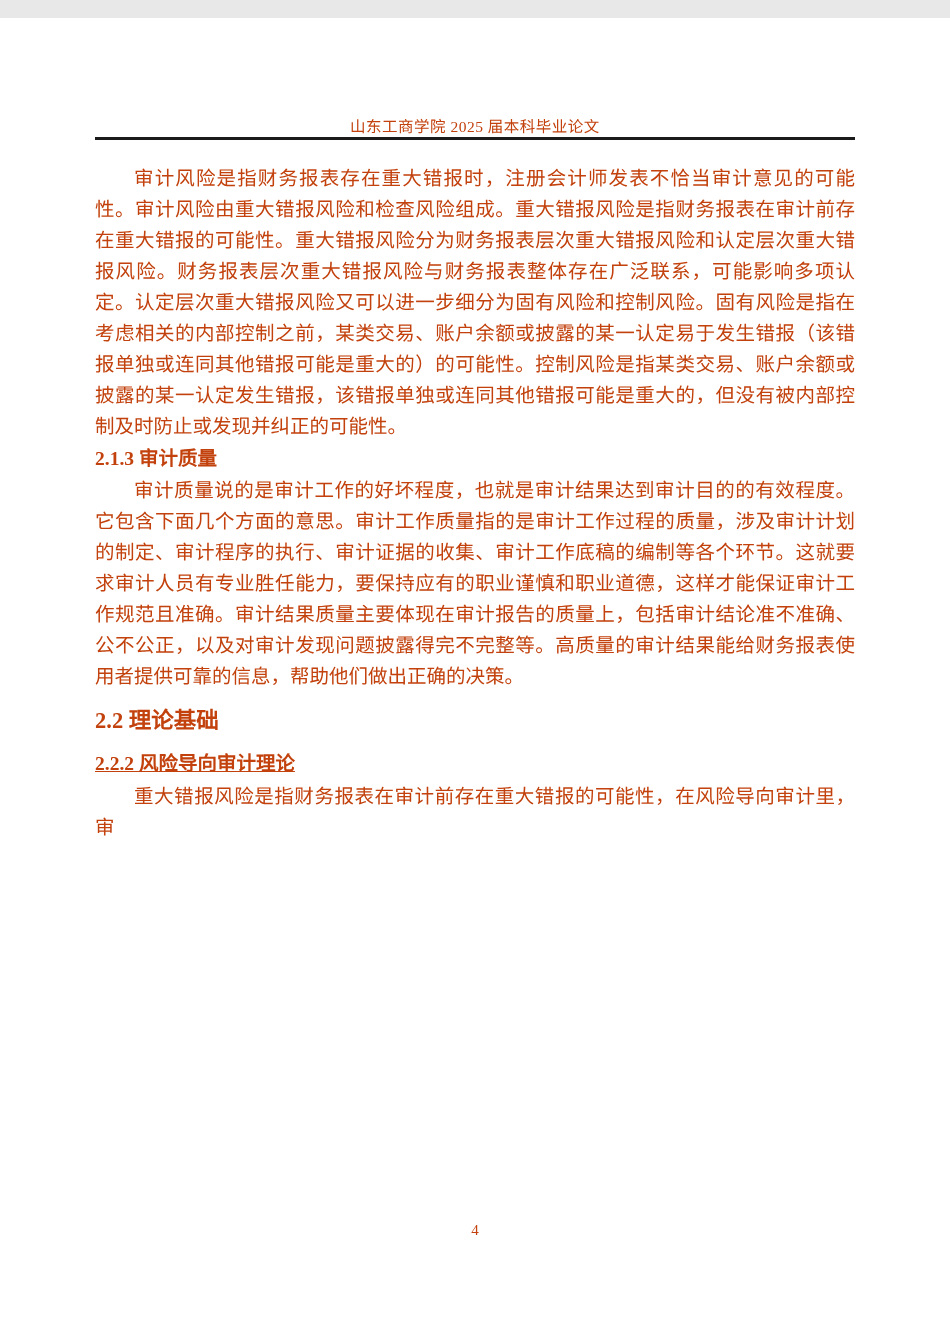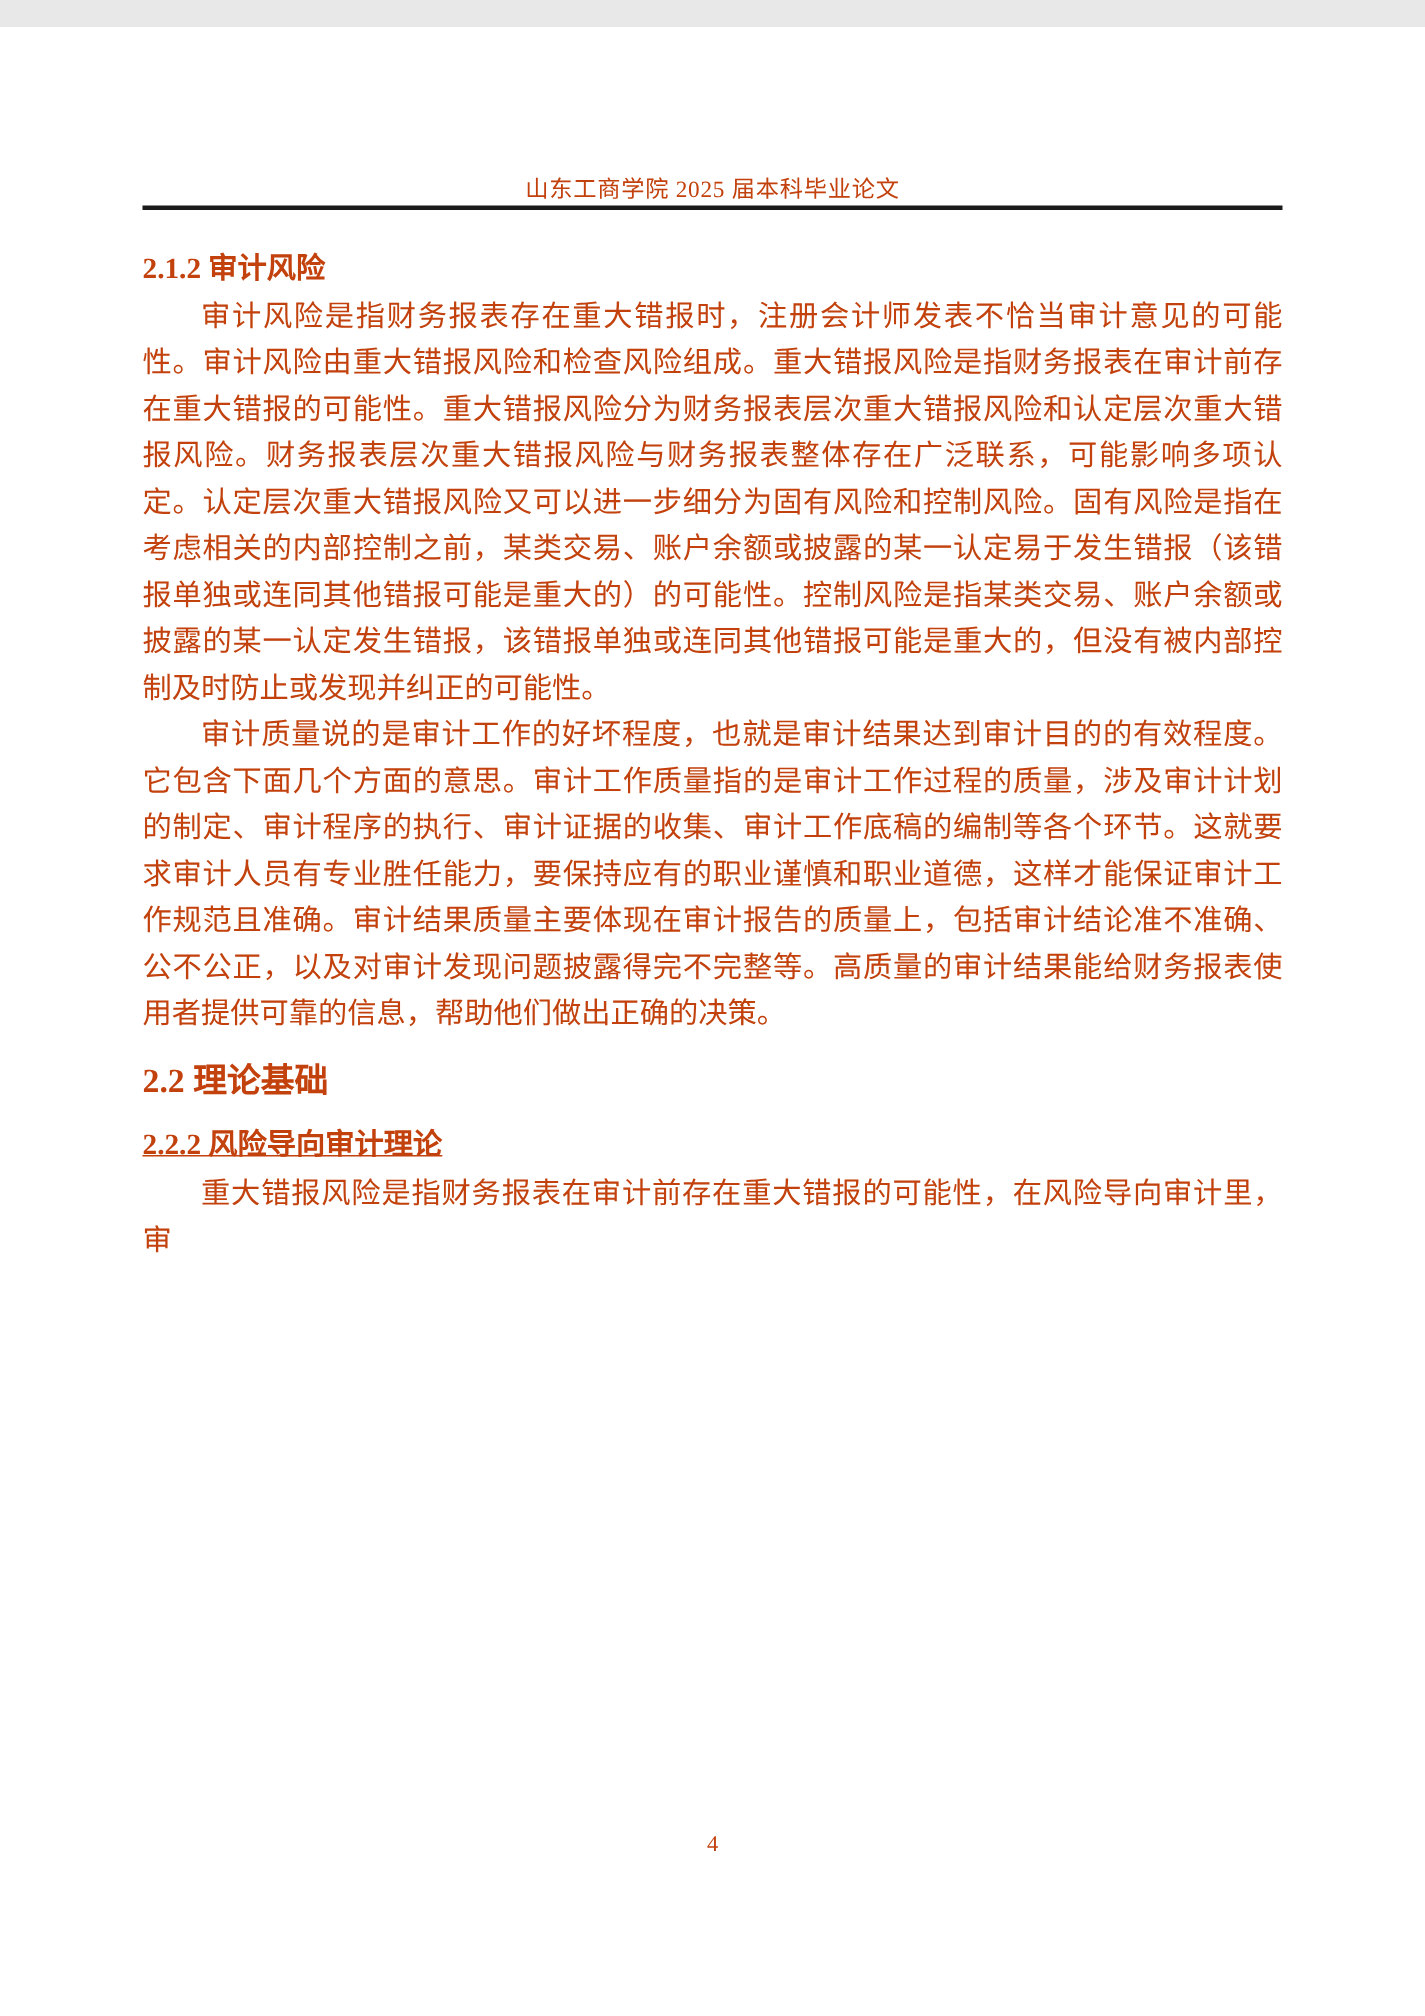--- a/index.html
+++ b/index.html
@@ -81,24 +81,24 @@
 
 <div class="page">
 
   <div class="header">
     <div class="header-title">山东工商学院 2025 届本科毕业论文</div>
     <div class="header-rule"></div>
   </div>
 
   <div class="content">
 
-    <h3 class="h3">2.1.2 审计风险</h3>
 
     <p class="para">审计风险是指财务报表存在重大错报时，注册会计师发表不恰当审计意见的可能性。审计风险由重大错报风险和检查风险组成。重大错报风险是指财务报表在审计前存在重大错报的可能性。重大错报风险分为财务报表层次重大错报风险和认定层次重大错报风险。财务报表层次重大错报风险与财务报表整体存在广泛联系，可能影响多项认定。认定层次重大错报风险又可以进一步细分为固有风险和控制风险。固有风险是指在考虑相关的内部控制之前，某类交易、账户余额或披露的某一认定易于发生错报（该错报单独或连同其他错报可能是重大的）的可能性。控制风险是指某类交易、账户余额或披露的某一认定发生错报，该错报单独或连同其他错报可能是重大的，但没有被内部控制及时防止或发现并纠正的可能性。</p>
 
+    <h3 class="h3">2.1.3 审计质量</h3>
 
     <p class="para">审计质量说的是审计工作的好坏程度，也就是审计结果达到审计目的的有效程度。它包含下面几个方面的意思。审计工作质量指的是审计工作过程的质量，涉及审计计划的制定、审计程序的执行、审计证据的收集、审计工作底稿的编制等各个环节。这就要求审计人员有专业胜任能力，要保持应有的职业谨慎和职业道德，这样才能保证审计工作规范且准确。审计结果质量主要体现在审计报告的质量上，包括审计结论准不准确、公不公正，以及对审计发现问题披露得完不完整等。高质量的审计结果能给财务报表使用者提供可靠的信息，帮助他们做出正确的决策。</p>
 
     <h2 class="h2">2.2 理论基础</h2>
 
 
 
     <h3 class="h3 h3-extra">2.2.2 风险导向审计理论</h3>
 
     <p class="para">重大错报风险是指财务报表在审计前存在重大错报的可能性，在风险导向审计里，审</p>

